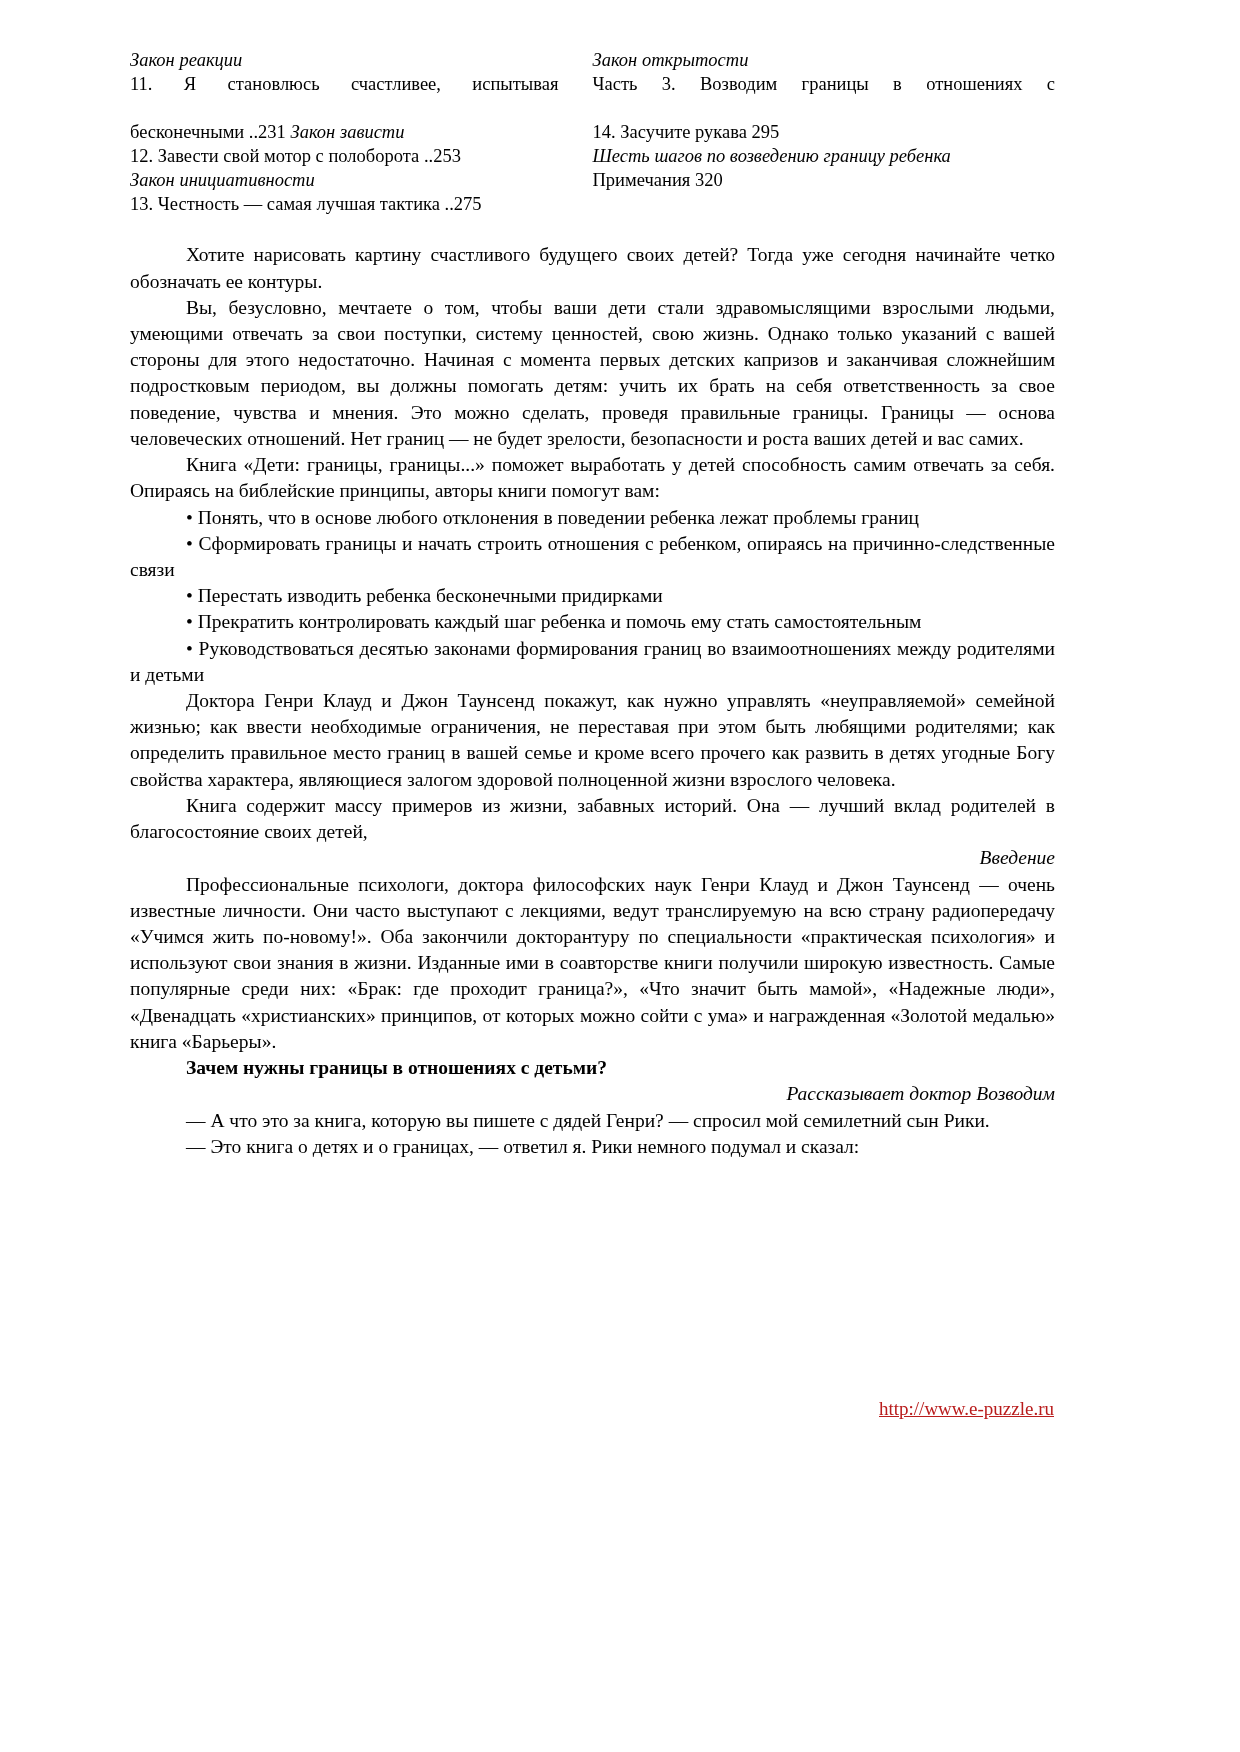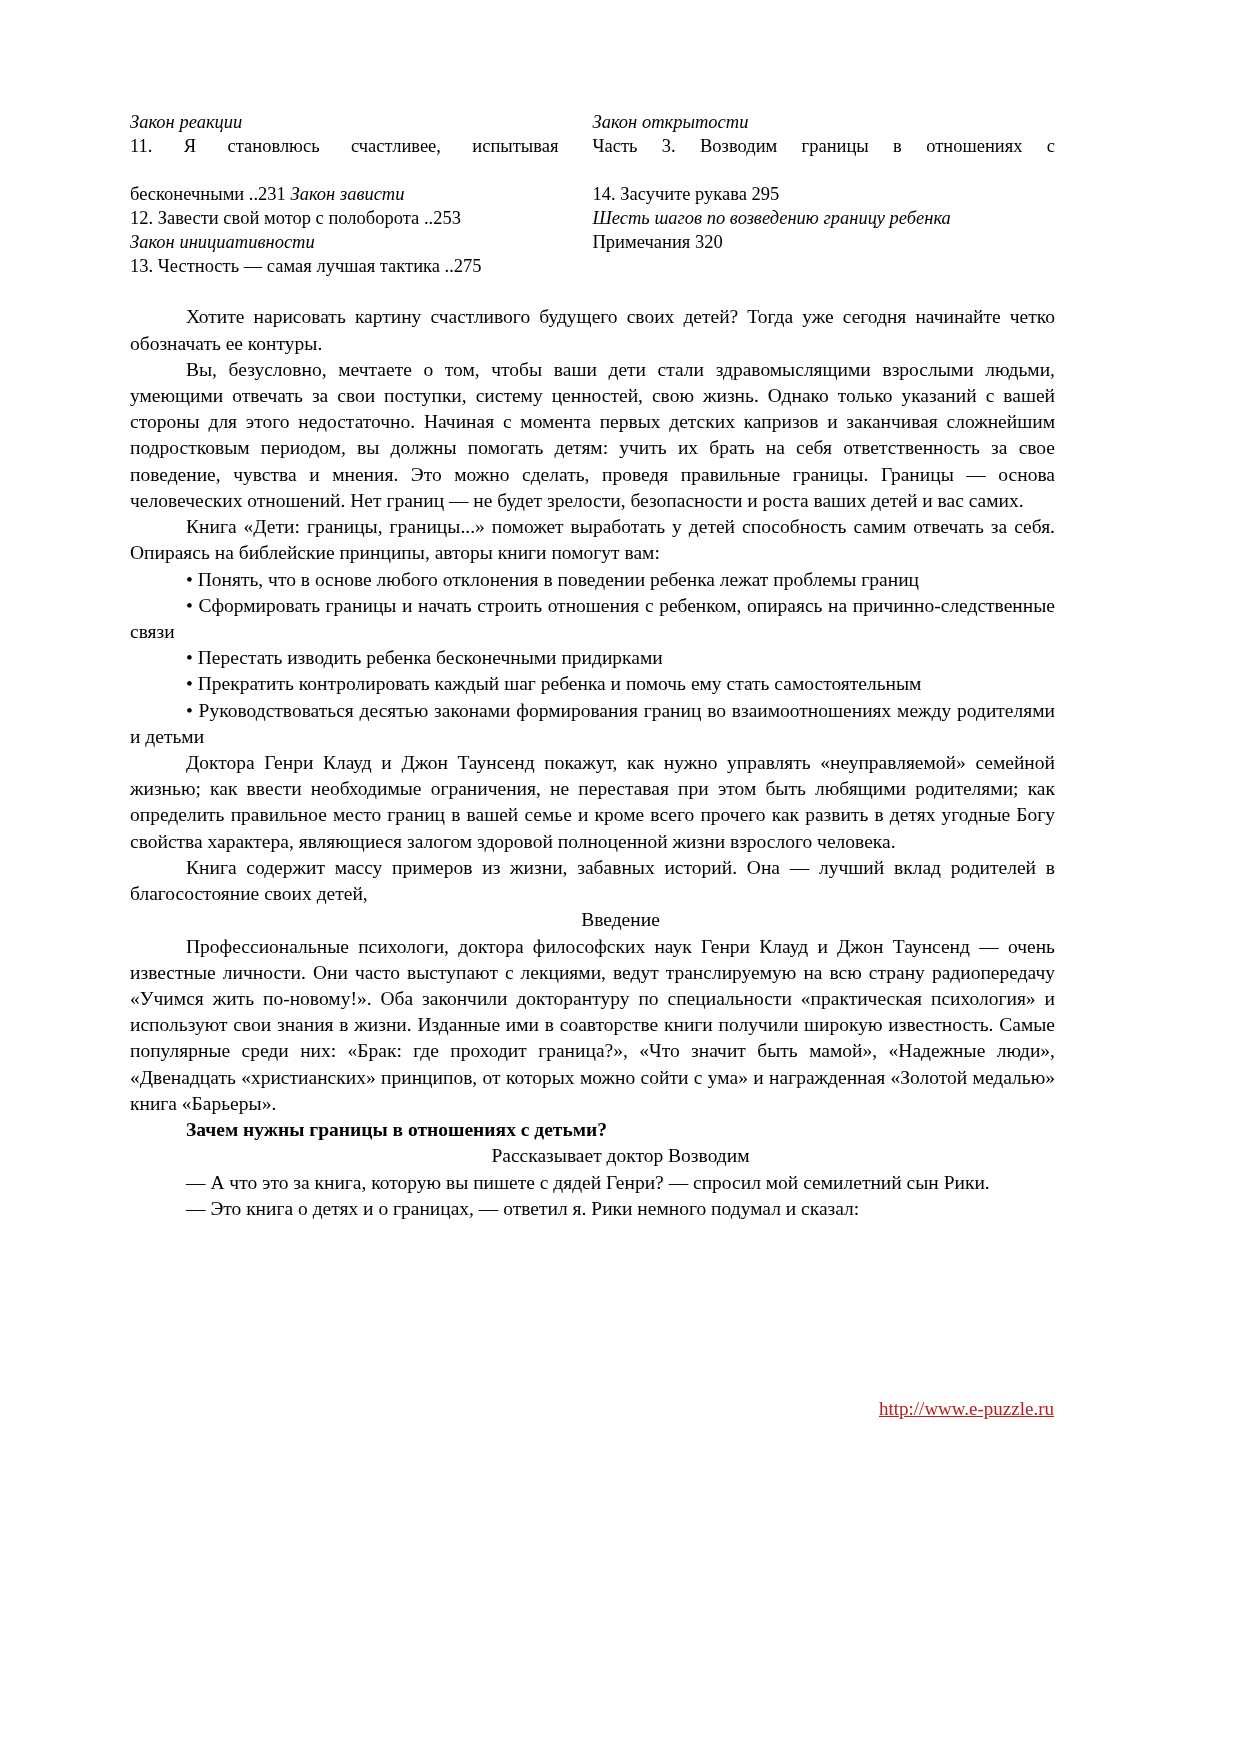--- a/index.html
+++ b/index.html
@@ -13,21 +13,21 @@
     height: 1752px;
     font-family: "Liberation Serif", "DejaVu Serif", serif;
     color: #000000;
     position: relative;
     overflow: hidden;
   }
   .page {
     position: relative;
     width: 1240px;
     height: 1528px;
-    padding: 110px 185px 0 130px;
+    padding: 48px 185px 0 130px;
   }
 
   
   .toc {
     display: flex;
     gap: 0;
     font-size: 18.5px;
     line-height: 1.30;
     margin-bottom: 26px;
   }
@@ -68,23 +68,24 @@
   .body-text p.bullet {
     text-indent: 56px;
   }
   .heading-bold {
     font-weight: bold;
     text-indent: 56px;
     margin: 0;
     text-align: left;
   }
   .heading-ital {
+    font-style: italic;
     text-indent: 56px;
     margin: 0;
-    text-align: center;
+    text-align: right;
   }
   .gap-before { margin-top: 22px; }
 
   .dialog {
     text-indent: 56px;
   }
 
   
   .footer-link {
     position: absolute;

